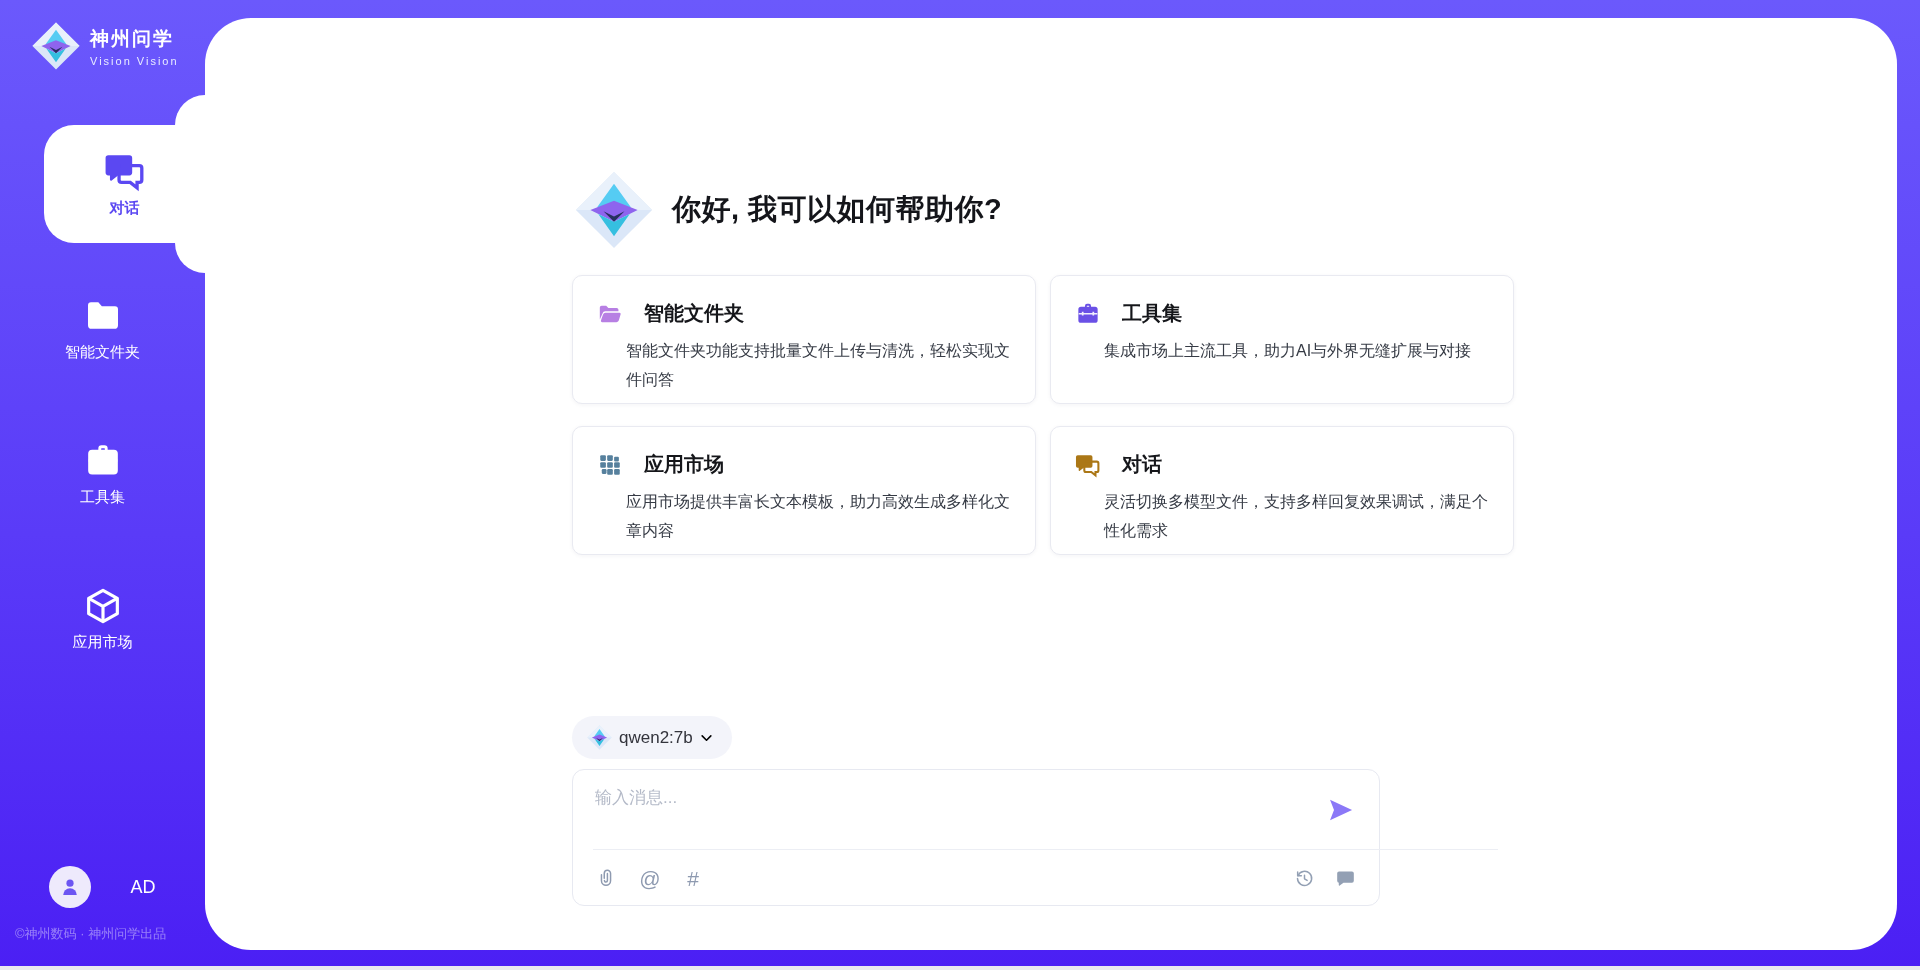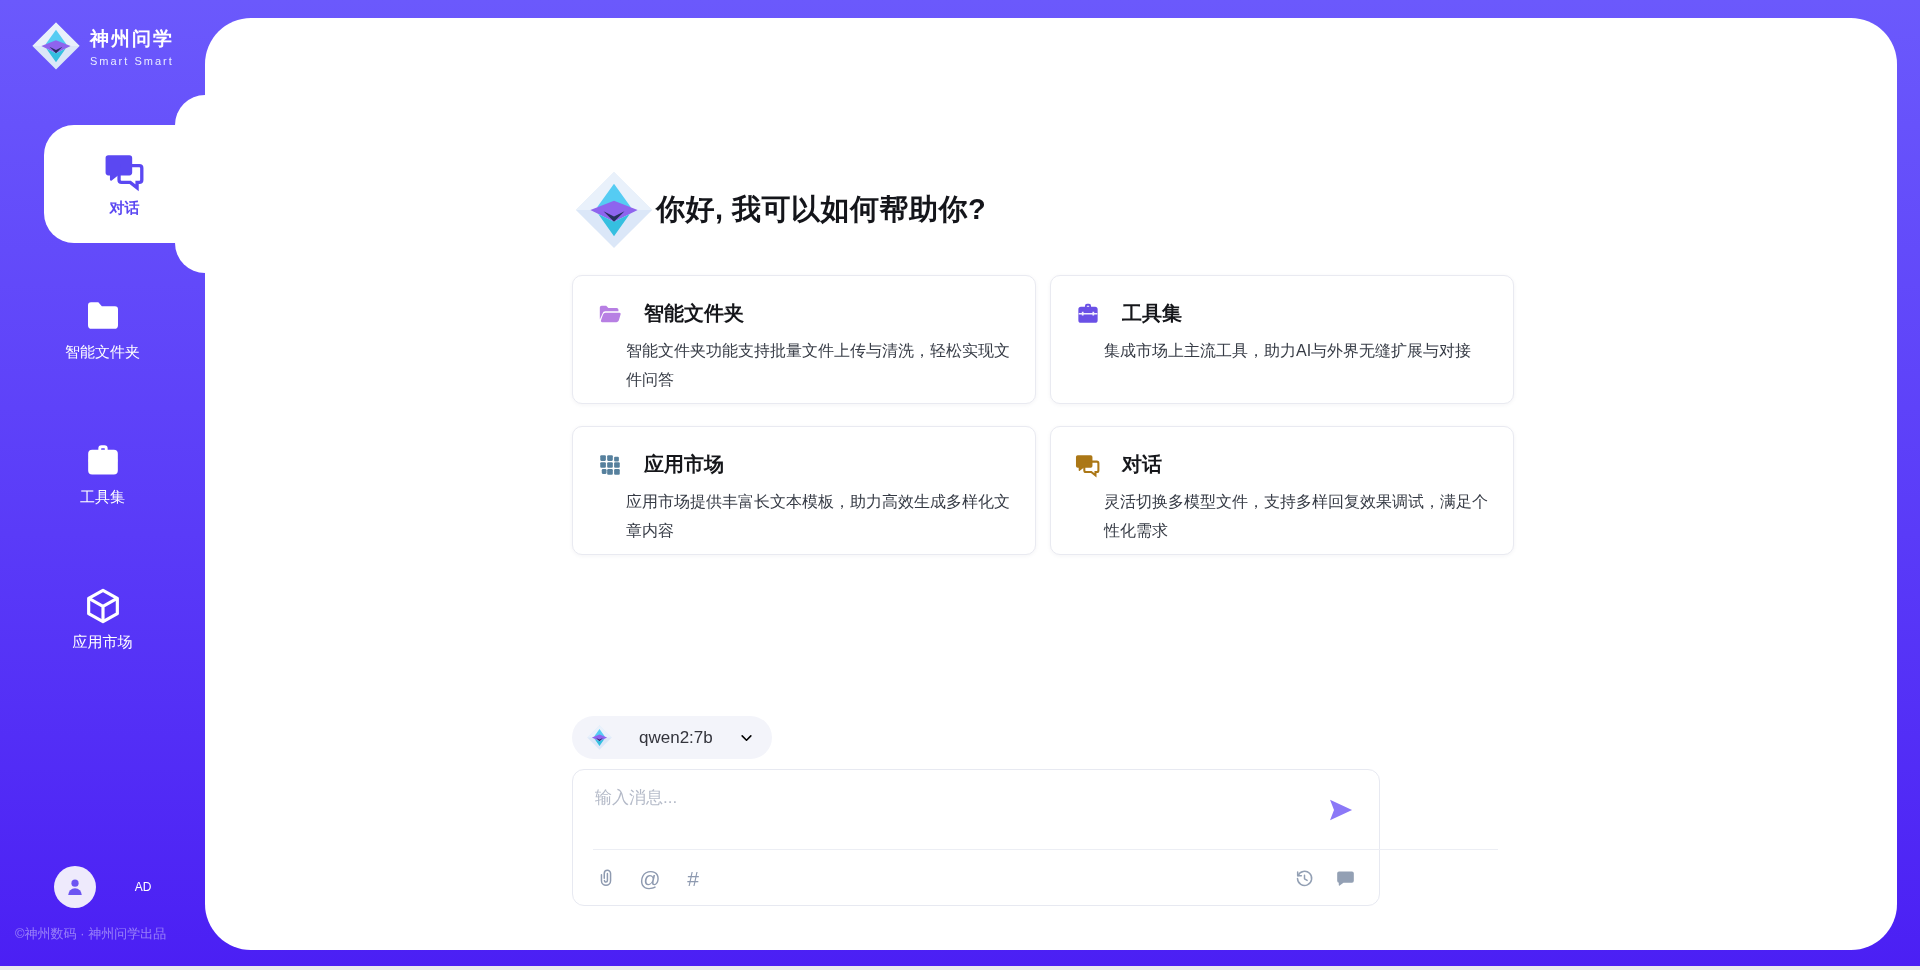--- a/index.html
+++ b/index.html
@@ -31,44 +31,44 @@
   .nav-pill::before{content:"";position:absolute;right:0;top:-30px;width:30px;height:30px;
     background:#fff;border-top-left-radius:30px;}
   .nav-pill::after{content:"";position:absolute;right:0;bottom:-30px;width:30px;height:30px;
     background:#fff;border-bottom-left-radius:30px;}
 
   .user-row{position:absolute;left:0;top:866px;width:205px;display:flex;align-items:center;
     justify-content:center;gap:14px;cursor:pointer;}
   .avatar{width:42px;height:42px;border-radius:50%;background:#eeeafc;display:flex;
     align-items:center;justify-content:center;color:#6c55f2;}
   .avatar svg{width:24px;height:24px;}
-  .user-name{color:#fff;font-size:12px;margin-left:25px;}
+  .user-name{color:#fff;font-size:18px;margin-left:25px;}
   .side-footer{position:absolute;left:15px;top:925px;color:rgba(255,255,255,.42);font-size:13px;}
 
   
   .panel{position:absolute;left:205px;top:18px;width:1692px;height:932px;background:#fff;
     border-radius:46px;}
   .content{position:absolute;left:367px;top:0;width:945px;height:100%;}
 
-  .greeting{position:absolute;left:0;top:150px;display:flex;align-items:center;gap:0;}
+  .greeting{position:absolute;left:0;top:150px;display:flex;align-items:center;gap:16px;}
   .greeting svg{width:84px;height:84px;}
   .greeting h1{font-size:29px;font-weight:700;color:#14151a;letter-spacing:.5px;}
 
   .cards{position:absolute;left:0;top:257px;display:grid;
     grid-template-columns:464px 464px;column-gap:14px;row-gap:22px;}
   .card{width:464px;height:129px;border:1px solid #e9eaf1;border-radius:10px;background:#fff;
     box-shadow:0 1px 4px rgba(30,35,70,.05);padding:24px 22px 0 24px;cursor:pointer;}
   .card-head{display:flex;align-items:center;gap:21px;}
   .card-head svg{width:26px;height:26px;flex:none;}
   .card-title{font-size:20px;font-weight:700;color:#15161a;}
   .card-desc{margin:9px 0 0 29px;font-size:16px;line-height:29px;color:#363b45;}
 
   
   .model-pill{position:absolute;left:0;top:698px;height:43px;display:inline-flex;align-items:center;
-    gap:26px;padding:0 18px 0 14px;background:#f3f4fa;border:none;border-radius:22px;cursor:pointer;
+    gap:6px;padding:0 18px 0 14px;background:#f3f4fa;border:none;border-radius:22px;cursor:pointer;
     font-family:inherit;}
   .model-pill svg.logo{width:27px;height:27px;}
   .model-label{font-size:17px;color:#33343c;}
   .model-pill svg.chev{width:15px;height:15px;stroke:#4b4c55;}
 
   .composer{position:absolute;left:0;top:751px;width:808px;height:137px;border:1px solid #e7e9f1;
     border-radius:12px;background:#fff;}
   .composer textarea{position:absolute;left:22px;top:16px;width:840px;height:56px;border:none;
     outline:none;resize:none;font-family:inherit;font-size:17px;color:#33343c;background:transparent;}
   .composer textarea::placeholder{color:#b4bac8;}
@@ -158,21 +158,21 @@
 
 <div class="page">
 
   <aside class="sidebar">
     <div class="brand">
       <svg viewBox="0 0 64 64">
           <use href="#i-diamond"></use>
         </svg>
       <div>
         <div class="brand-name">神州问学</div>
-        <div class="brand-sub">Smart  Smart</div>
+        <div class="brand-sub">Vision  Vision</div>
       </div>
     </div>
 
     <div class="nav-pill">
       <svg viewBox="0 0 24 24">
           <use href="#i-chat"></use>
         </svg>
       <span class="nav-label">对话</span>
     </div>
 

